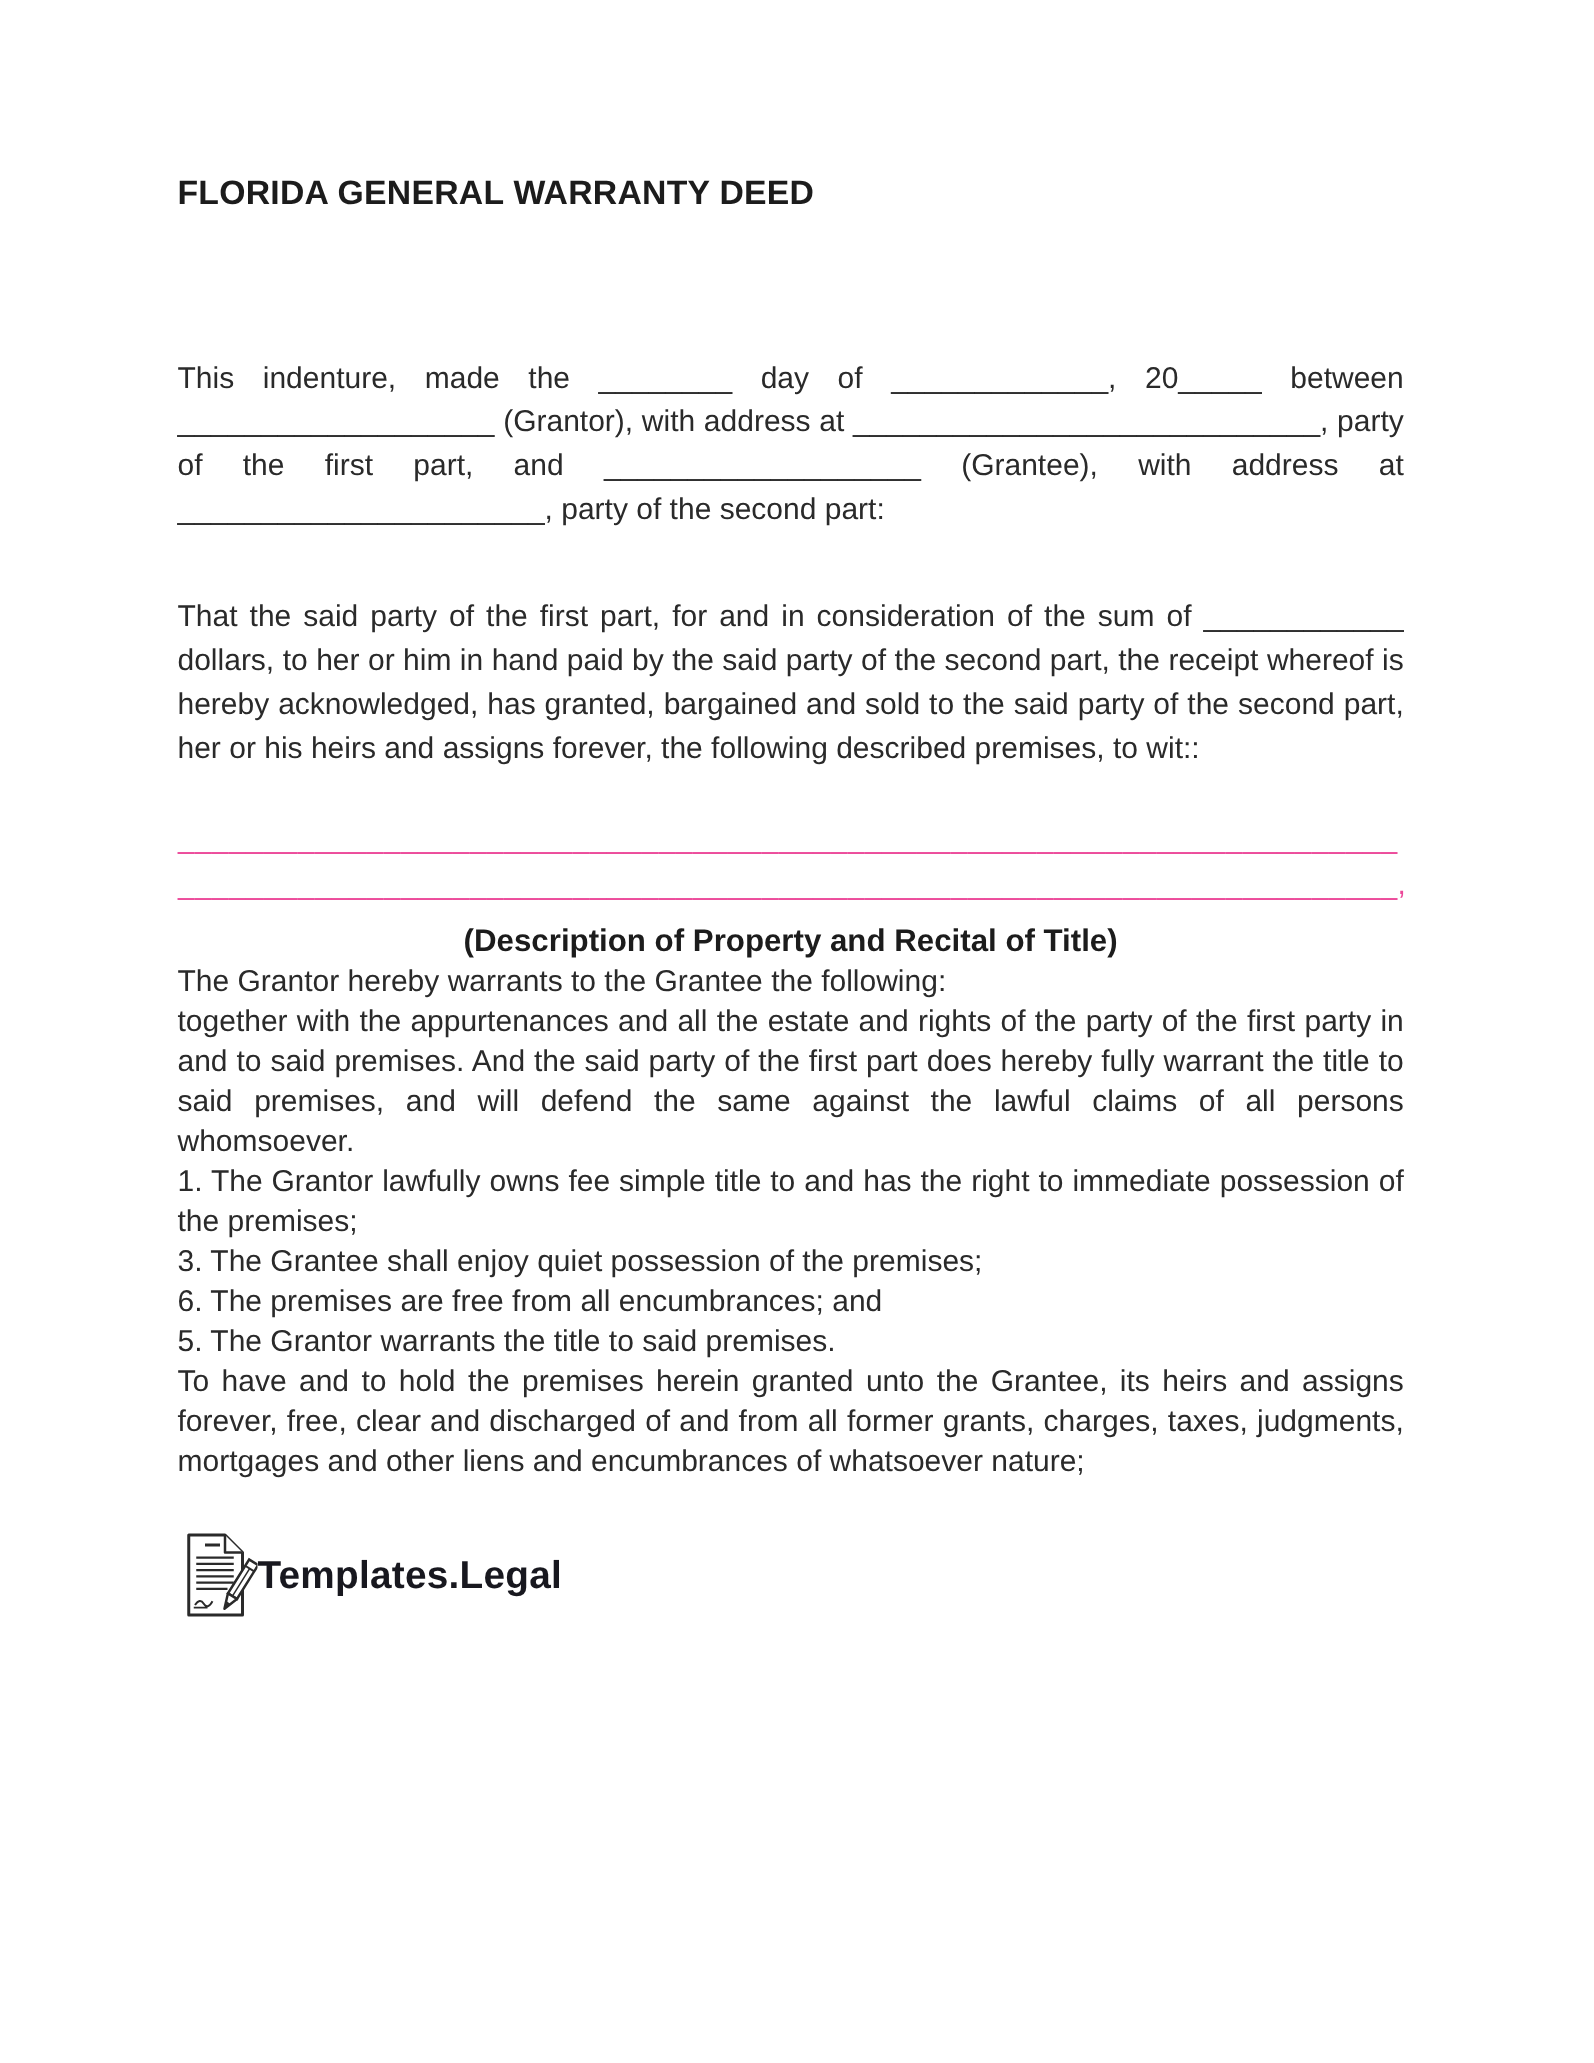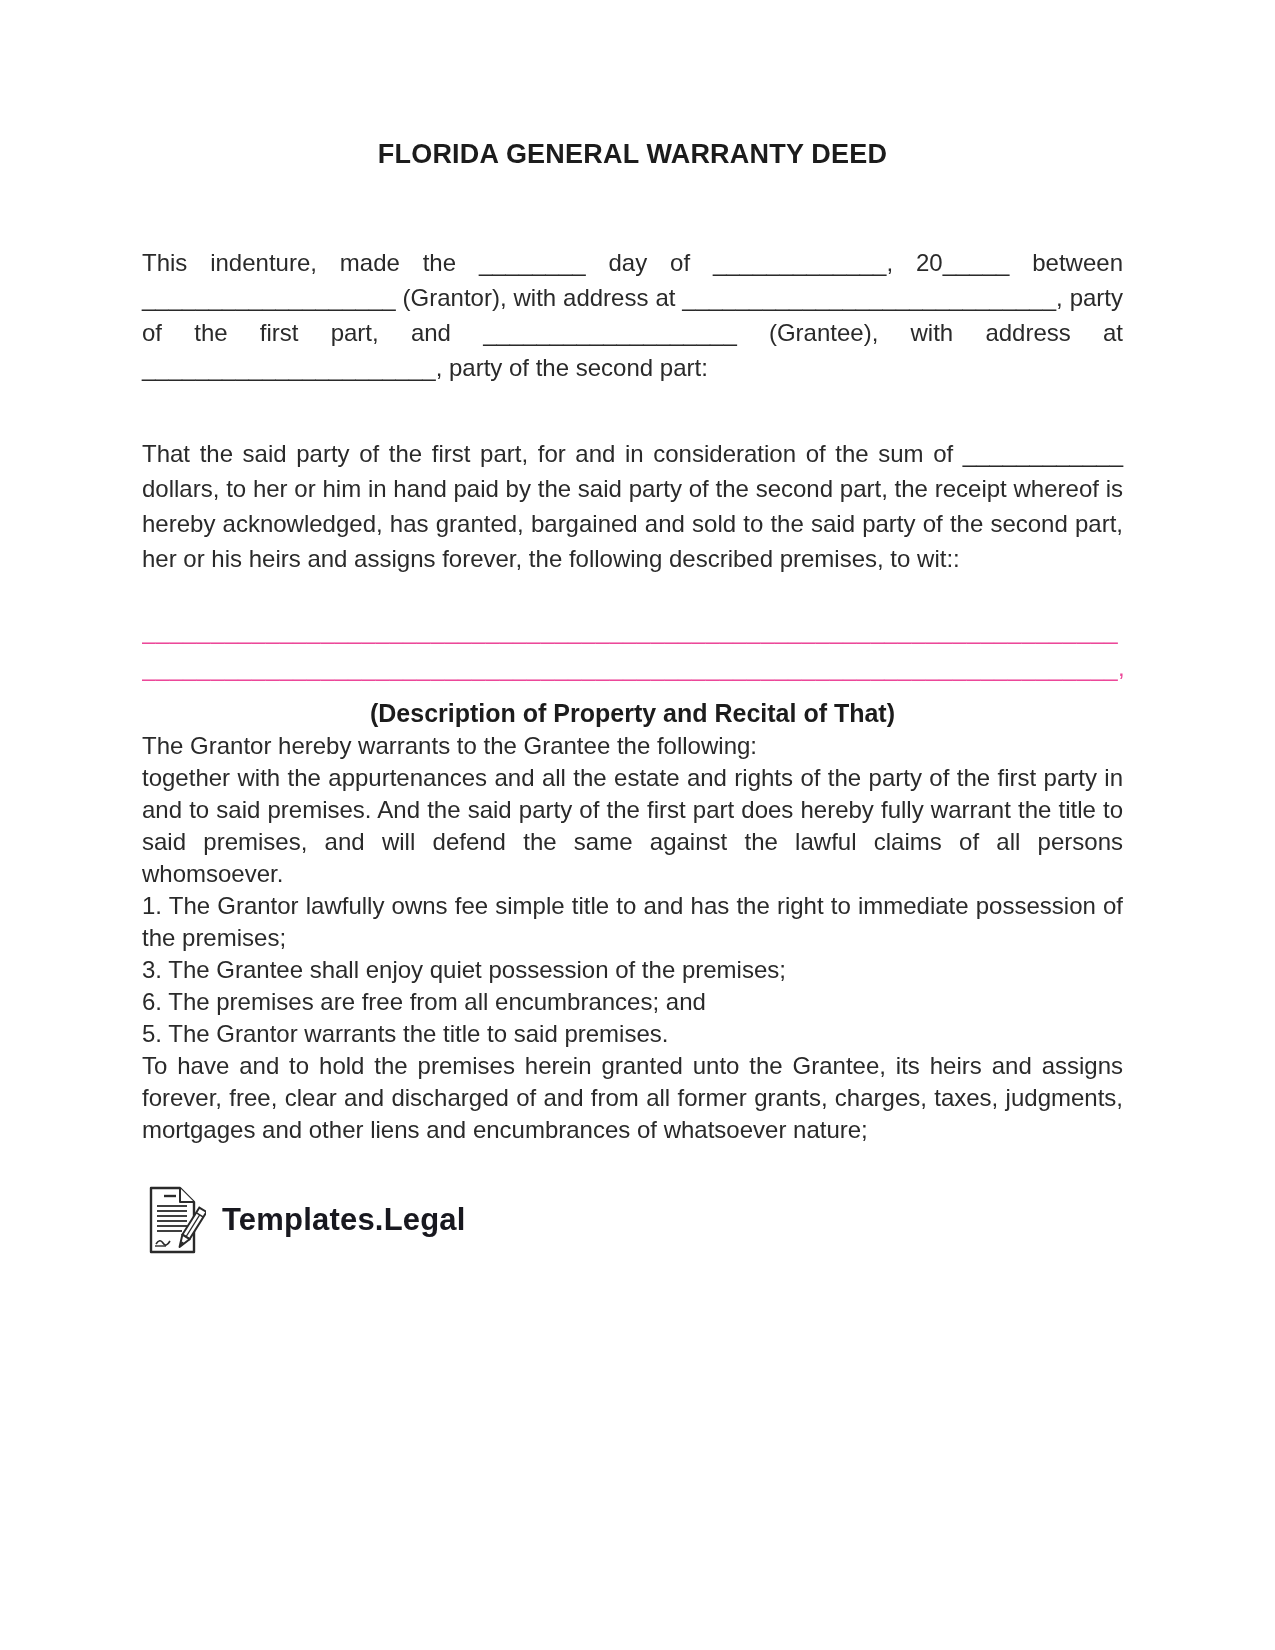--- a/index.html
+++ b/index.html
@@ -19,23 +19,22 @@
     width: 1275px;
     height: 1650px;
     padding: 138px 152px 0 142px;
     background: #ffffff;
     position: relative;
   }
   .doc-title {
     font-size: 27px;
     line-height: 33px;
     font-weight: bold;
-    text-align: center;
     letter-spacing: 0.2px;
-    margin: 0 0 74px 0;
+    margin: 0 0 114px 0;
     color: #1c1c1c;
   }
   p.body-par {
     margin: 0;
     font-size: 24px;
     line-height: 35px;
     text-align: justify;
     color: #2a2a2a;
   }
   p.intro-par { margin-bottom: 51px; }
@@ -62,21 +61,21 @@
   }
   .habendum { margin-top: 20px; }
   .warranty-intro { margin-top: 14px; text-align: left; }
   .warranty-item { margin-top: 18px; text-align: left; }
   .to-have { margin-top: 22px; }
   .witness { margin-top: 22px; text-align: left; }
   .brand-row {
     margin-top: 38px;
     display: flex;
     align-items: center;
-    gap: 16px;
+    gap: 0;
   }
   .brand-icon {
     width: 64px;
     height: 72px;
     flex: 0 0 auto;
   }
   .brand-name {
     font-size: 31px;
     font-weight: bold;
     color: #18181f;
@@ -92,21 +91,21 @@
 
   <p class="body-par intro-par">This indenture, made the ________ day of _____________, 20_____ between ___________________ (Grantor), with address at ____________________________, party of the first part, and ___________________ (Grantee), with address at ______________________, party of the second part:</p>
 
   <p class="body-par">That the said party of the first part, for and in consideration of the sum of ____________ dollars, to her or him in hand paid by the said party of the second part, the receipt whereof is hereby acknowledged, has granted, bargained and sold to the said party of the second part, her or his heirs and assigns forever, the following described premises, to wit::</p>
 
   <div class="blank-block">
     <div class="blank-line">_______________________________________________________________________</div>
     <div class="blank-line">_______________________________________________________________________,</div>
   </div>
 
-  <div class="section-heading">(Description of Property and Recital of That)</div>
+  <div class="section-heading">(Description of Property and Recital of Title)</div>
 
   <p class="body-par tight warranty-intro">The Grantor hereby warrants to the Grantee the following:</p>
 
   <p class="body-par tight habendum">together with the appurtenances and all the estate and rights of the party of the first party in and to said premises.  And the said party of the first part does hereby fully warrant the title to said premises, and will defend the same against the lawful claims of all persons whomsoever.</p>
 
   <p class="body-par tight warranty-item">1. The Grantor lawfully owns fee simple title to and has the right to immediate possession of the premises;</p>
 
 
   <p class="body-par tight warranty-item">3. The Grantee shall enjoy quiet possession of the premises;</p>
 

